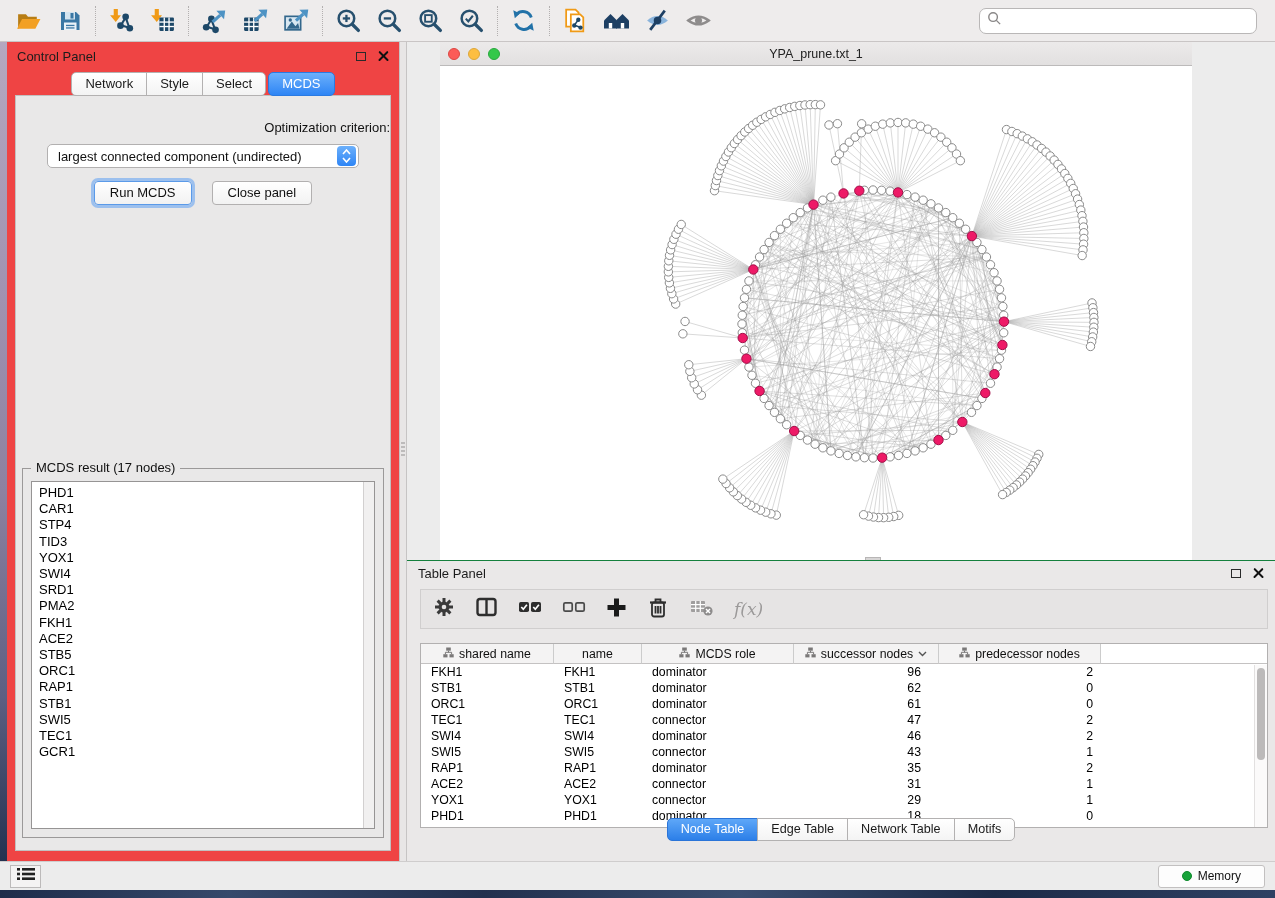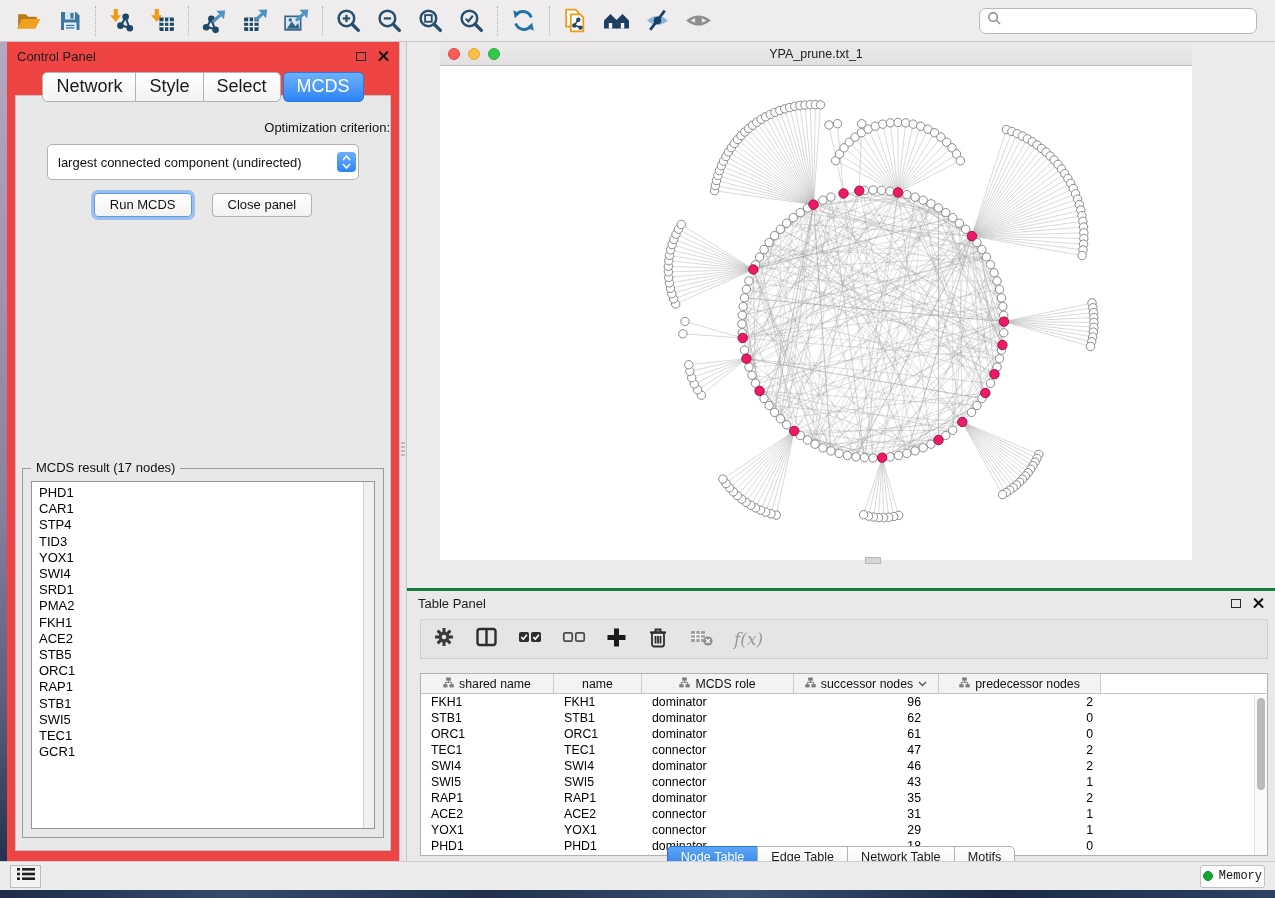--- a/index.html
+++ b/index.html
@@ -26,29 +26,29 @@
   .control-panel { position:absolute; left:7px; top:0; width:392px; height:819px; background:#ef4444; }
   .panel-titlebar { height:28px; display:flex; align-items:center; padding:0 10px; font-size:13px; color:#1c1c1c; }
   .panel-wctl { margin-left:auto; display:flex; align-items:center; gap:12px; }
   .float-ic { width:10px; height:9px; border:1.6px solid #2a2a2a; background:transparent; }
   .close-ic { width:11px; height:11px; position:relative; }
   .close-ic:before,.close-ic:after{content:"";position:absolute;left:-1px;top:4.5px;width:13px;height:2.4px;background:#111;border-radius:1px;}
   .close-ic:before{transform:rotate(45deg);} .close-ic:after{transform:rotate(-45deg);}
 
   .cp-tabs { position:absolute; top:30px; left:0; width:100%; display:flex; justify-content:center; z-index:2; }
   .cp-tab { background:linear-gradient(#fff,#f3f3f3); border:1px solid #b3b1b1; margin-left:-1px;
-            font-size:18px; color:#1a1a1a; padding:3px 13px 4px; cursor:default; }
+            font-size:13px; color:#1a1a1a; padding:3px 13px 4px; cursor:default; }
   .cp-tab:first-child { border-radius:5px 0 0 5px; margin-left:0; }
   .cp-tab.pre-active { border-radius:0 5px 5px 0; }
   .cp-tab.active { background:linear-gradient(#6cb0fb,#2e85f5); color:#fff; border:1px solid #2a7ae2;
                    border-radius:5px; margin-left:2px; }
   .cp-body { position:absolute; left:8px; right:8px; top:53px; bottom:10px; background:#e9e8e8;
              border:1px solid #c2c0c0; }
   .opt-label { text-align:right; margin-top:24px; font-size:13px; color:#111; }
-  .dropdown { width:312px; height:36px; margin:9px auto 0; background:#fff; border:1px solid #b2b0b0;
+  .dropdown { width:312px; height:24px; margin:9px auto 0; background:#fff; border:1px solid #b2b0b0;
               border-radius:5px; display:flex; align-items:center; padding-left:10px; font-size:13px; color:#111; }
   .dd-stepper { margin-left:auto; margin-right:2px; width:19px; height:20px; border-radius:4px;
                 background:linear-gradient(#6cb0fb,#2e85f5); display:flex; flex-direction:column;
                 align-items:center; justify-content:center; gap:2px; }
   .btn-row { display:flex; justify-content:center; gap:20px; margin-top:13px; }
   .pbtn { background:linear-gradient(#ffffff,#f2f2f2); border:1px solid #b2b0b0; border-radius:4px;
           font-size:13px; font-family:"Liberation Sans",sans-serif; color:#111; padding:3px 15px 4px; cursor:default; }
   .pbtn.focused { border-color:#5b9ae8; box-shadow:0 0 0 3px rgba(92,158,243,.55); }
 
   .result-group { position:absolute; left:6px; right:6px; top:372px; bottom:12px; border:1px solid #9b9999; }
@@ -75,21 +75,21 @@
   .light.yellow { background:#fdbe41; border:1px solid #dda73a; }
   .light.green { background:#34c84a; border:1px solid #2aa83e; }
   .net-title { position:absolute; left:0; right:0; text-align:center; font-size:12.5px; color:#222; pointer-events:none; }
   .net-canvas { position:absolute; top:24px; left:0; right:0; bottom:1px; background:#fff; }
   .net-canvas svg { display:block; }
   .h-splitter-handle { position:absolute; left:425px; bottom:-4px; width:16px; height:7px;
                        background:#d7d5d5; border:1px solid #b8b6b6; }
 
   
   .table-panel { position:absolute; top:518px; left:0; width:868px; height:301px; background:#eae8e8;
-                 border-top:3px solid #15803d;margin-top:28px; }
+                 border-top:1px solid #15803d; }
   .tp-titlebar { height:24px; display:flex; align-items:center; padding:0 11px; font-size:13px; color:#1c1c1c; }
   .tp-toolbar { position:absolute; left:13px; right:7px; top:28px; height:40px; background:#e6e4e4;
                 border:1px solid #d0cece; display:flex; align-items:center; padding:0 12px; gap:20px; }
   .tp-tool { display:flex; align-items:center; justify-content:center; cursor:default; }
   .fx-label { font-family:"DejaVu Serif", serif; font-style:italic; font-size:17px; color:#9b9999; }
 
   .tp-table { position:absolute; left:13px; right:7px; top:82px; bottom:33px; background:#fff;
               border:1px solid #b2b0b0; overflow:hidden; }
   .tgrid { display:grid; grid-template-columns:133px 88px 152px 145px 162px 1fr; }
   .thead { height:20px; }
@@ -109,21 +109,21 @@
   .tp-tab:first-child { margin-left:0; border-radius:5px 0 0 5px; }
   .tp-tab:last-child { border-radius:0 5px 5px 0; }
   .tp-tab.active { background:linear-gradient(#5ea7f8,#2c7fe8); color:#fff; border-color:#2a74d8; }
 
   
   .status-bar { position:absolute; left:0; bottom:8px; width:1275px; height:29px; background:#ececec;
                 border-top:1px solid #cfcdcd; display:flex; align-items:center; padding:0 10px; }
   .sb-left-btn { width:31px; height:23px; background:#f4f3f3; border:1px solid #bcbaba; display:flex;
                  align-items:center; justify-content:center; cursor:default; }
   .memory-btn { margin-left:auto; height:23px; display:flex; align-items:center; gap:6px; background:#fdfdfd;
-                border:1px solid #c2c0c0; border-radius:3px; padding:0 2px; font-size:12px; color:#111; cursor:default;font-family:Liberation Mono, monospace; }
+                border:1px solid #c2c0c0; border-radius:3px; padding:0 23px; font-size:12px; color:#111; cursor:default; }
   .mem-dot { width:10px; height:10px; border-radius:50%; background:#17a33a; border:1px solid #0e8a2d; }
   .desktop-bottom { position:absolute; left:0; bottom:0; width:1275px; height:8px;
       background:linear-gradient(90deg,#1e2c4a 0%, #36496b 18%, #22304e 38%, #3a4e70 58%, #1c2a47 78%, #2e4163 100%); }
 </style>
 </head>
 <body>
 
 <div class="app">
 
   <div class="toolbar">

